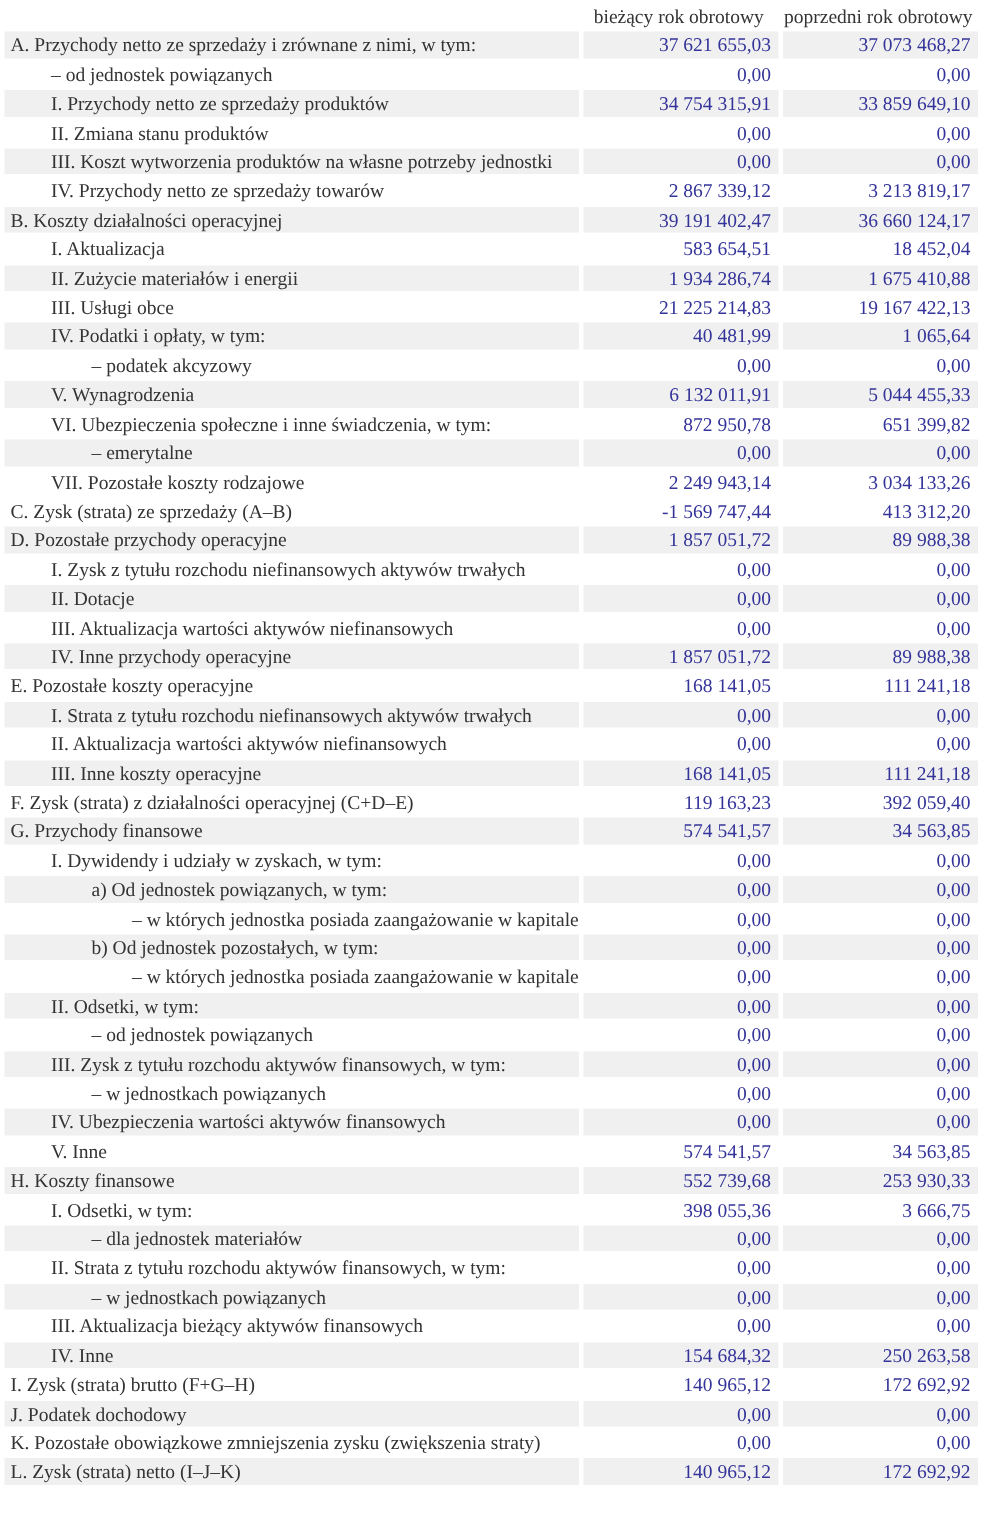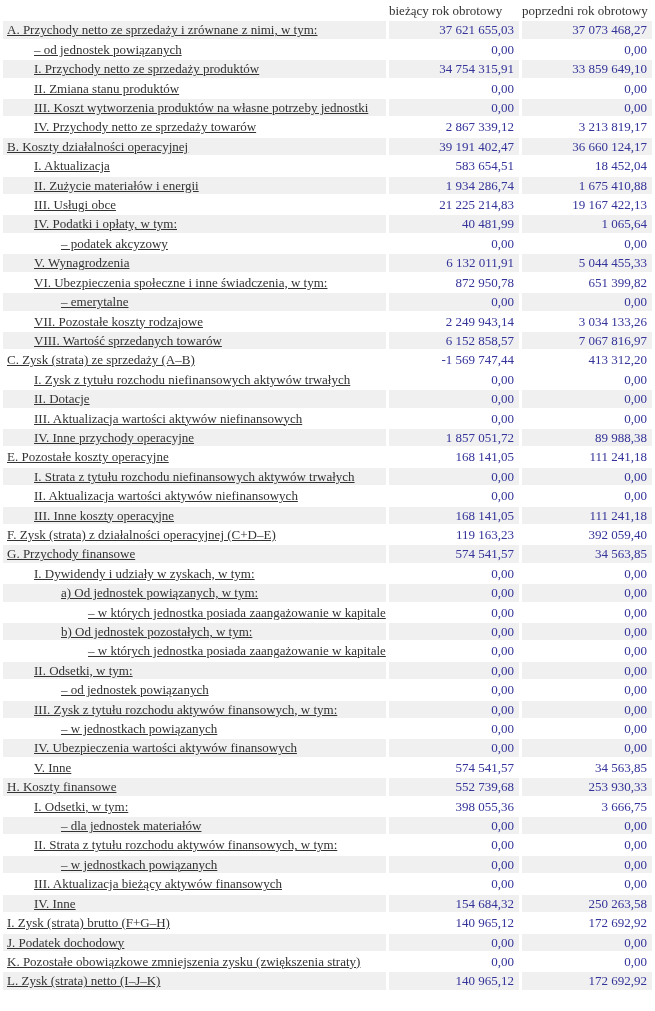--- a/index.html
+++ b/index.html
@@ -22,27 +22,26 @@
     height: 17.4px;
     line-height: 17.4px;
     font-size: 13px;
     font-weight: normal;
     padding: 0;
     overflow: hidden;
     white-space: nowrap;
     vertical-align: middle;
   }
   th.num-head {
-    text-align: left;
+    text-align: center;
     color: var(--label-color, #333333);
     padding-right: 3px;
   }
   td.label-cell {
     color: var(--label-color, #333333);
-    text-decoration: underline;
   }
   td.num-cell {
     text-align: right;
     color: var(--value-color, #333399);
     padding-right: 5px;
   }
   tr.stripe td { background: var(--stripe-color, #f0f0f0); }
   .ind0 { padding-left: 4px; }
   .ind1 { padding-left: 31px; }
   .ind2 { padding-left: 58px; }
@@ -138,29 +137,29 @@
       <tr class="stripe">
     <td class="label-cell ind2">– emerytalne</td>
     <td class="num-cell">0,00</td>
     <td class="num-cell">0,00</td>
   </tr>
       <tr>
     <td class="label-cell ind1">VII. Pozostałe koszty rodzajowe</td>
     <td class="num-cell">2 249 943,14</td>
     <td class="num-cell">3 034 133,26</td>
   </tr>
-      <tr class="stripe">
-    <td class="label-cell ind1">VIII. Wartość sprzedanych towarów</td>
-    <td class="num-cell">6 152 858,57</td>
-    <td class="num-cell">7 067 816,97</td>
-  </tr>
       <tr>
     <td class="label-cell ind0">C. Zysk (strata) ze sprzedaży (A–B)</td>
     <td class="num-cell">-1 569 747,44</td>
     <td class="num-cell">413 312,20</td>
+  </tr>
+      <tr class="stripe">
+    <td class="label-cell ind0">D. Pozostałe przychody operacyjne</td>
+    <td class="num-cell">1 857 051,72</td>
+    <td class="num-cell">89 988,38</td>
   </tr>
       <tr>
     <td class="label-cell ind1">I. Zysk z tytułu rozchodu niefinansowych aktywów trwałych</td>
     <td class="num-cell">0,00</td>
     <td class="num-cell">0,00</td>
   </tr>
       <tr class="stripe">
     <td class="label-cell ind1">II. Dotacje</td>
     <td class="num-cell">0,00</td>
     <td class="num-cell">0,00</td>

